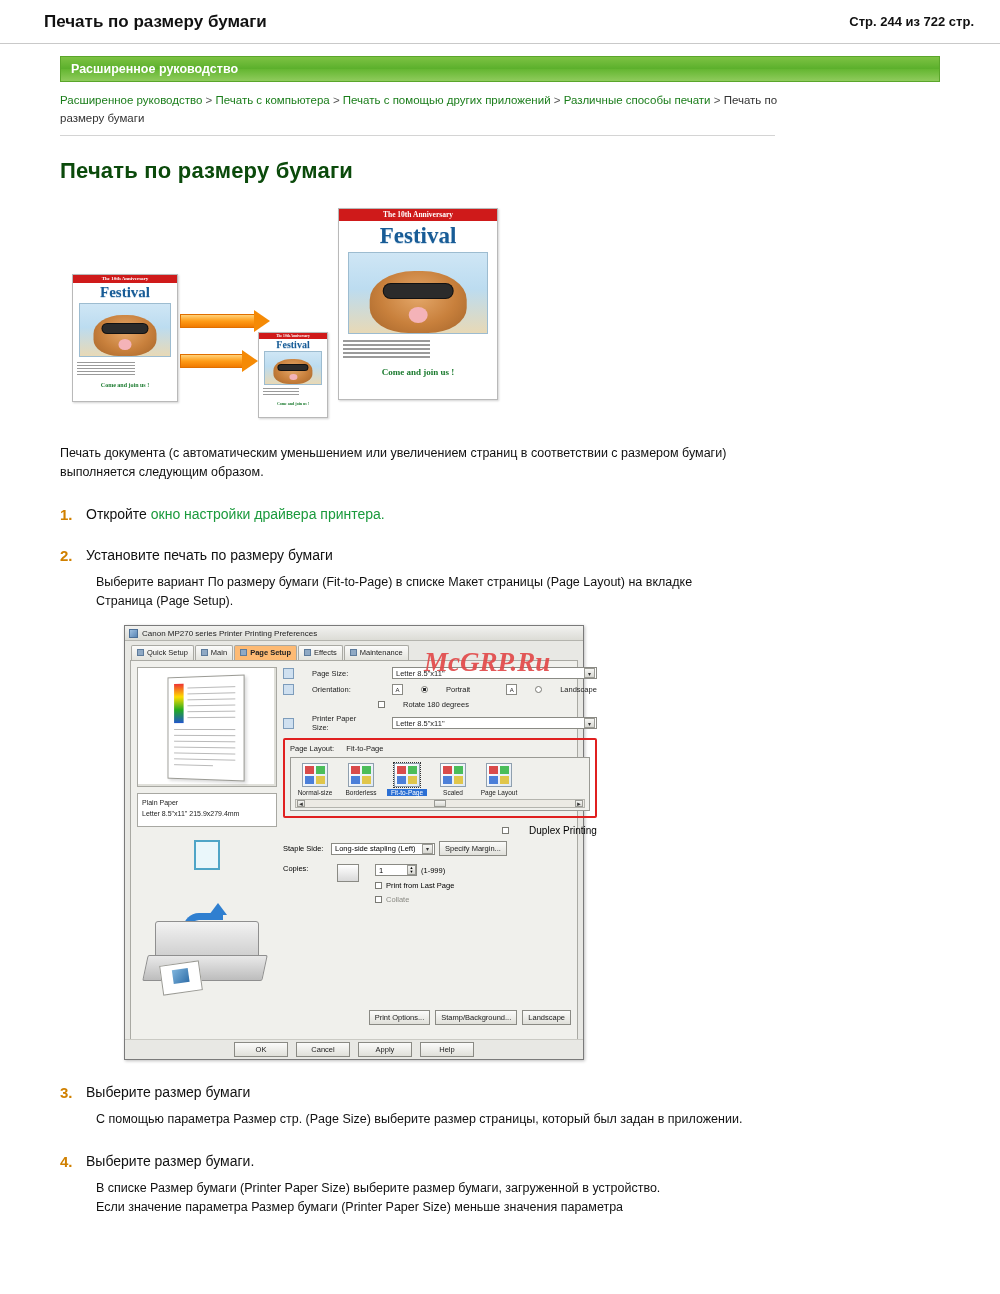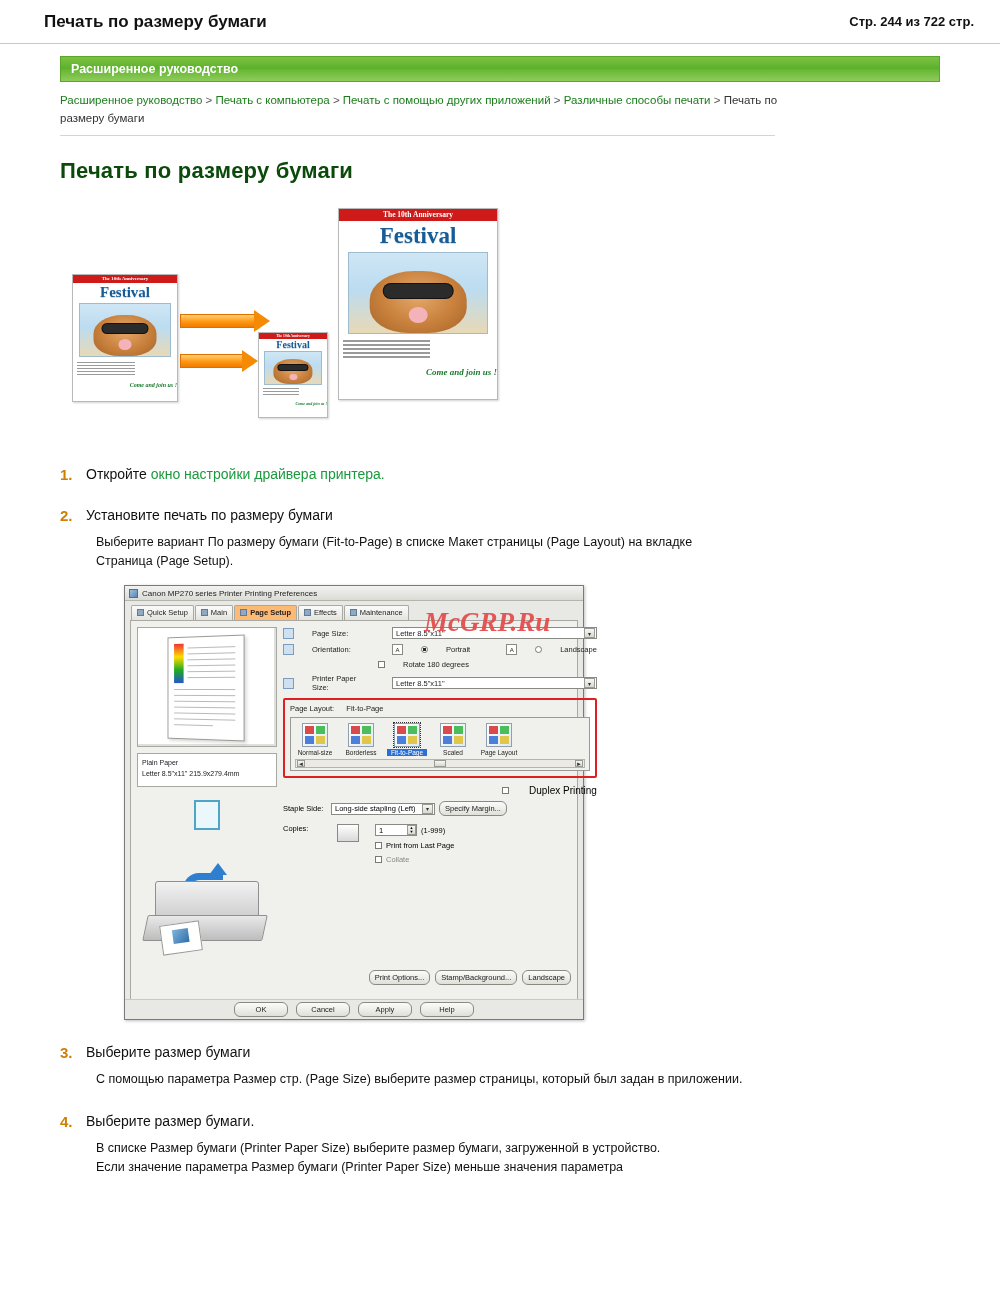--- a/index.html
+++ b/index.html
@@ -93,21 +93,21 @@
     content:""; position:absolute; left:40%; top:58%;
     width:20%; height:26%;
     background:#f4b3b8; border-radius:50%;
   }
   .mag .lines { padding:3px 4px; }
   .mag .lines i {
     display:block; background:#9a9a9a; height:1px; margin-bottom:2px;
   }
   .mag .come {
     color:#1a7a2e; font-family:"Liberation Serif", serif;
-    font-style:italic; text-align:right; font-weight:bold;
+    text-align:center; font-weight:bold;
   }
 
   
   #mag-src { left:12px; top:72px; width:106px; height:128px; }
   #mag-src .banner { font-size:5px; line-height:8px; }
   #mag-src .fest { font-size:15px; line-height:17px; margin-top:1px;}
   #mag-src .photo { height:54px; margin:2px 6px 0 6px; }
   #mag-src .lines { margin-top:2px; }
   #mag-src .lines i { width:60%; }
   #mag-src .come { font-size:6px; margin-top:2px;}
@@ -320,21 +320,21 @@
     font-size:6px; color:#333; padding:0 1px;
   }
   .lg-scroll .sbtn { width:8px;height:7px;background:linear-gradient(to bottom,#f6f6f4,#d8d8d2);border:1px solid #9a9a94;text-align:center;line-height:6px;}
   .lg-scroll .bar { width:12px; height:7px; background:linear-gradient(to bottom,#f6f6f4,#d8d8d2); border:1px solid #9a9a94;}
 
   .dup-row { margin-top:7px; font-size:10px; display:flex; align-items:center; gap:20px;justify-content:flex-end;}
   .staple-row { margin-top:5px; font-size:7.5px; display:flex; align-items:center; gap:4px;}
   .btn {
     background:linear-gradient(to bottom,#fbfbfa,#e0e0da);
     border:1px solid #8a8a84; font-size:7.5px; color:#222;
-    padding:2px 5px; text-align:center; border-radius:6px;
+    padding:2px 5px; text-align:center; border-radius:0;
   }
   .copies-row { margin-top:8px; display:flex; gap:16px; align-items:flex-start; font-size:7.5px;}
   .copies-ico { width:22px;height:18px;background:linear-gradient(to bottom,#fff,#d9d9d9);border:1px solid #8a8a84;}
   .spin {
     width:42px;height:12px;background:#fff;border:1px solid #8a8a84;
     display:flex;align-items:center;justify-content:space-between;padding-left:3px;font-size:7.5px;
   }
   .spin .sp { width:9px;height:10px;background:linear-gradient(to bottom,#f6f6f4,#d8d8d2);border:1px solid #9a9a94;display:flex;flex-direction:column;align-items:center;justify-content:center;font-size:4px;line-height:4px;}
   .bottom-btns { position:absolute; right:6px; bottom:26px; display:flex; gap:5px;}
   .dlg-footer { position:absolute; left:0; right:0; bottom:0; height:20px;
@@ -429,20 +429,21 @@
         </div>
       <div class="lines">
           <i></i>
           <i></i>
           <i></i>
         </div>
       <div class="come">Come and join us !</div>
     </div>
   </div>
 
+  <p class="intro">Печать документа (с автоматическим уменьшением или увеличением страниц в соответствии с размером бумаги) выполняется следующим образом.</p>
 
   <div class="step">
     <div class="num">1.</div>
     <div class="body">
       <div class="head">
         <span>Откройте </span><a href="#" class="link" style="text-decoration:none;">окно настройки драйвера принтера.</a>
       </div>
     </div>
   </div>
 

